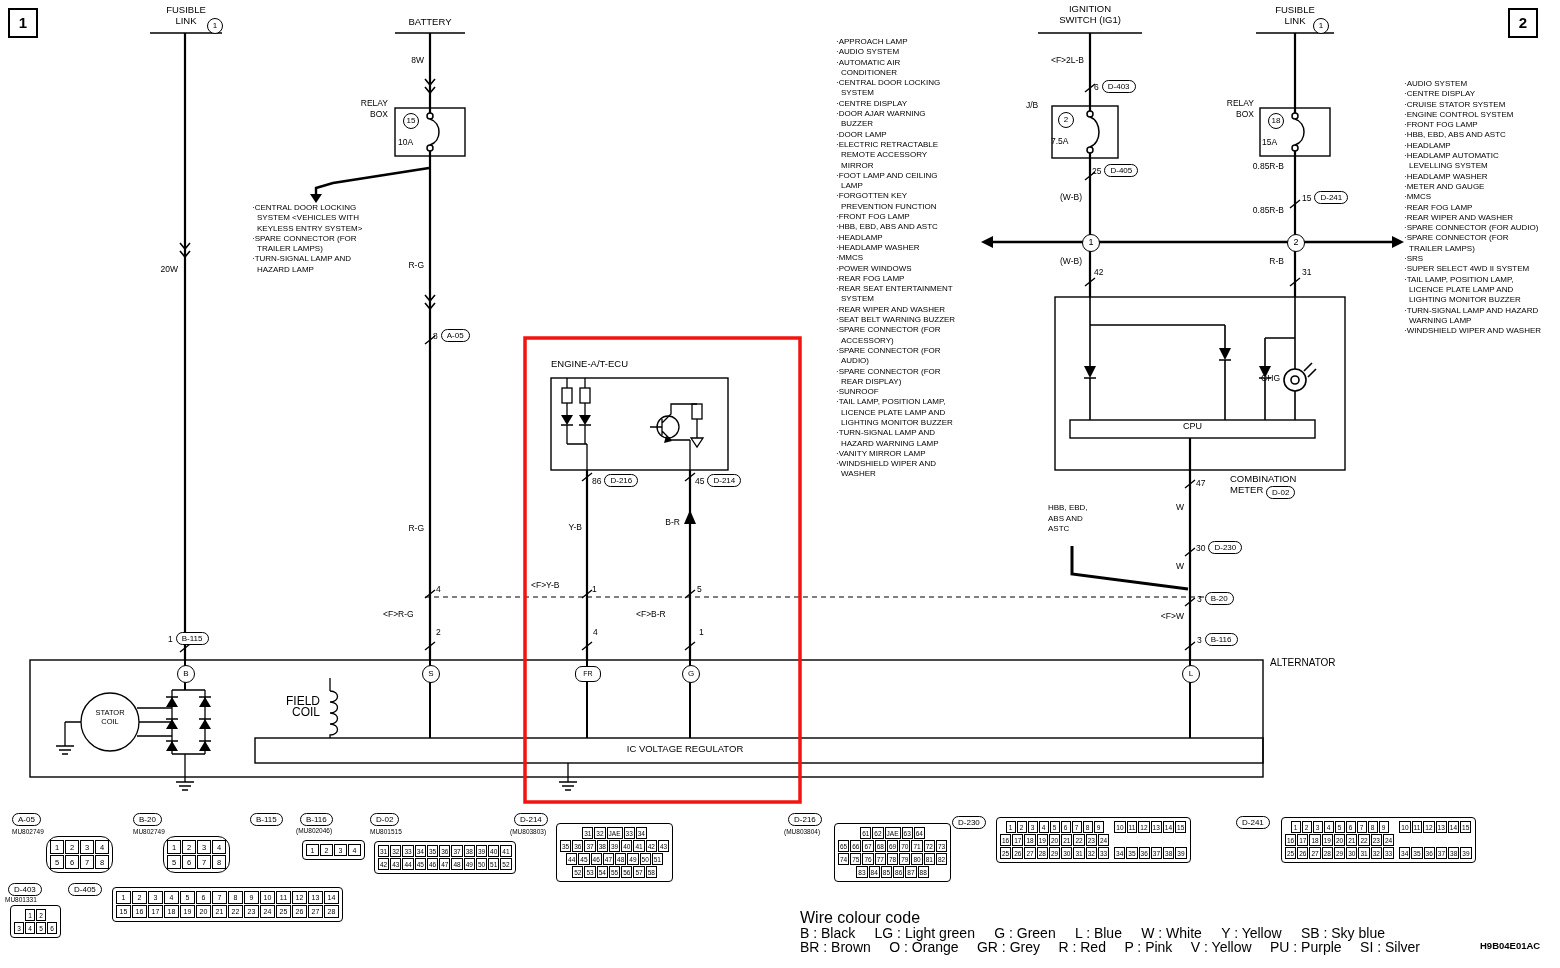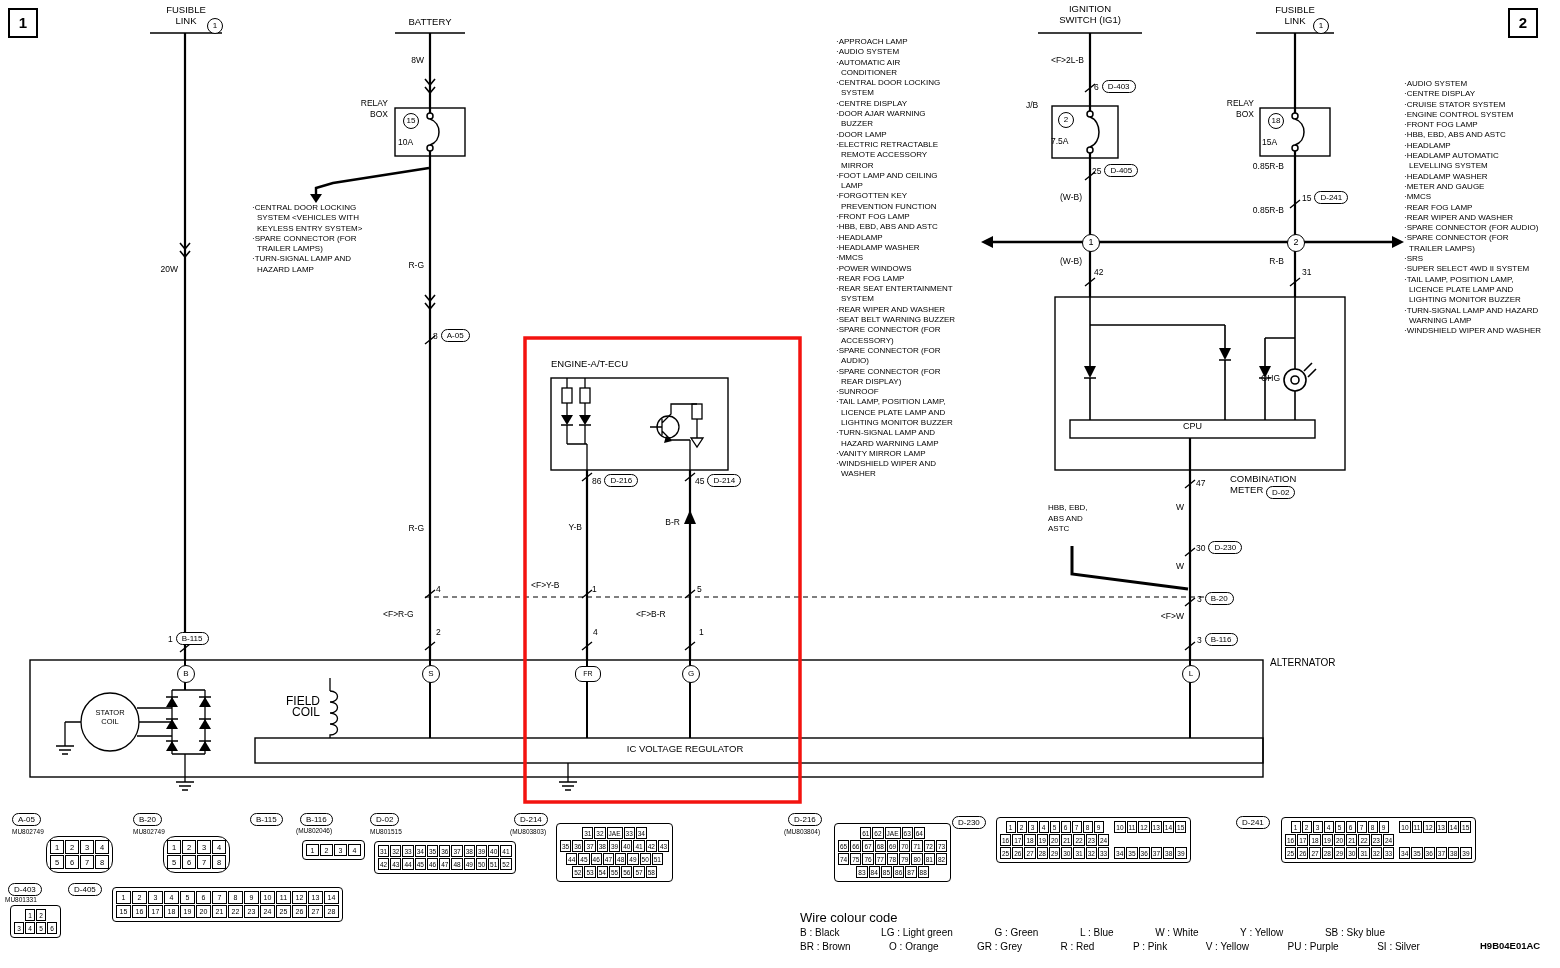--- a/index.html
+++ b/index.html
@@ -32,22 +32,22 @@
   .conn-row{flex-direction:row;gap:5px;align-items:stretch;}
   .d2col{display:flex;flex-direction:column;gap:1px;}
   .spread{justify-content:space-between;}
   .oval{border-radius:12px;}
   .pin-row{display:flex;gap:1px;justify-content:center;}
   .pin-cell{box-sizing:border-box;min-width:13px;height:12px;line-height:11px;padding:0 1px;
             border:1px solid #000;font-size:7px;text-align:center;background:#fff;}
   .oval .pin-cell{min-width:14px;height:14px;line-height:13px;font-size:7.5px;}
   .tight .pin-cell{min-width:10px;font-size:6.5px;}
   .wide14 .pin-cell{min-width:15px;height:13px;line-height:12px;}
-  .inline-list{display:flex;justify-content:space-between;font-size:10px;white-space:nowrap;}
-  .cc-title{font-size:13px;}
+  .inline-list{display:flex;justify-content:space-between;font-size:14px;white-space:nowrap;}
+  .cc-title{font-size:16px;}
   .code{font-size:9.5px;font-weight:bold;}
 </style>
 </head>
 <body>
 
 <div id="stage">
 
 <svg width="1560" height="968" viewBox="0 0 1560 968">
 
   <path d="M150,33H222 M395,33H465 M1038,33H1142 M1256,33H1334" stroke="#000" stroke-width="1.6" fill="none"></path>

